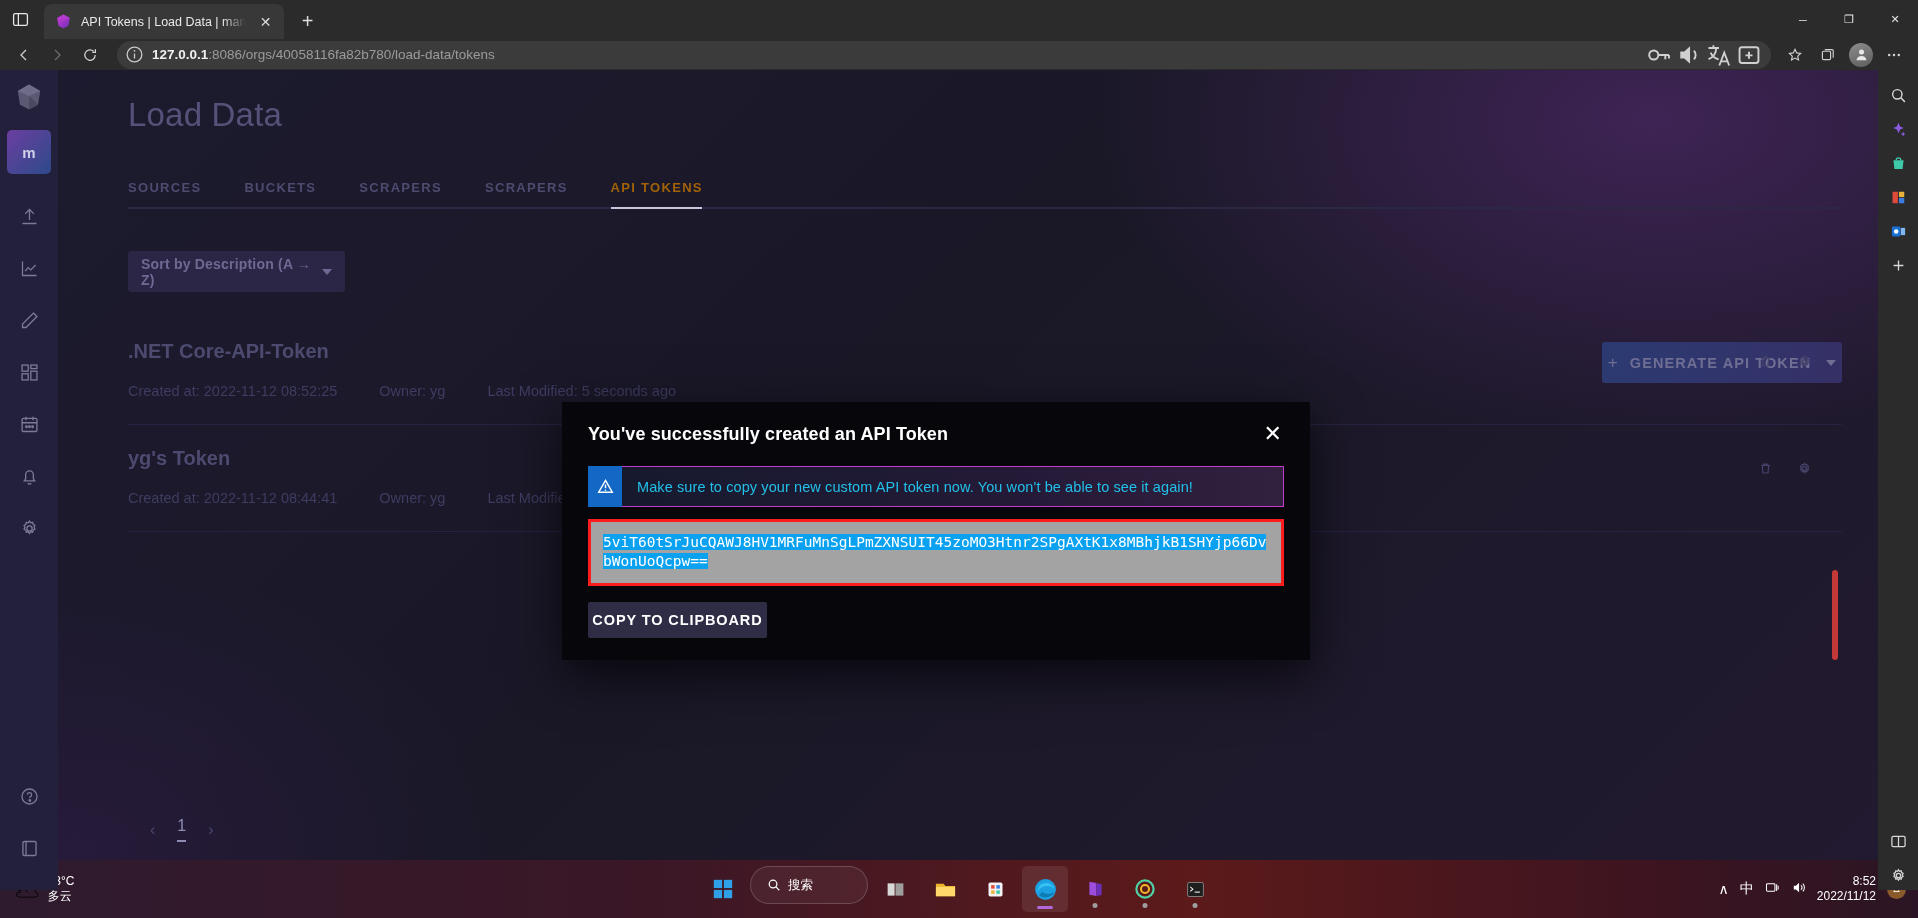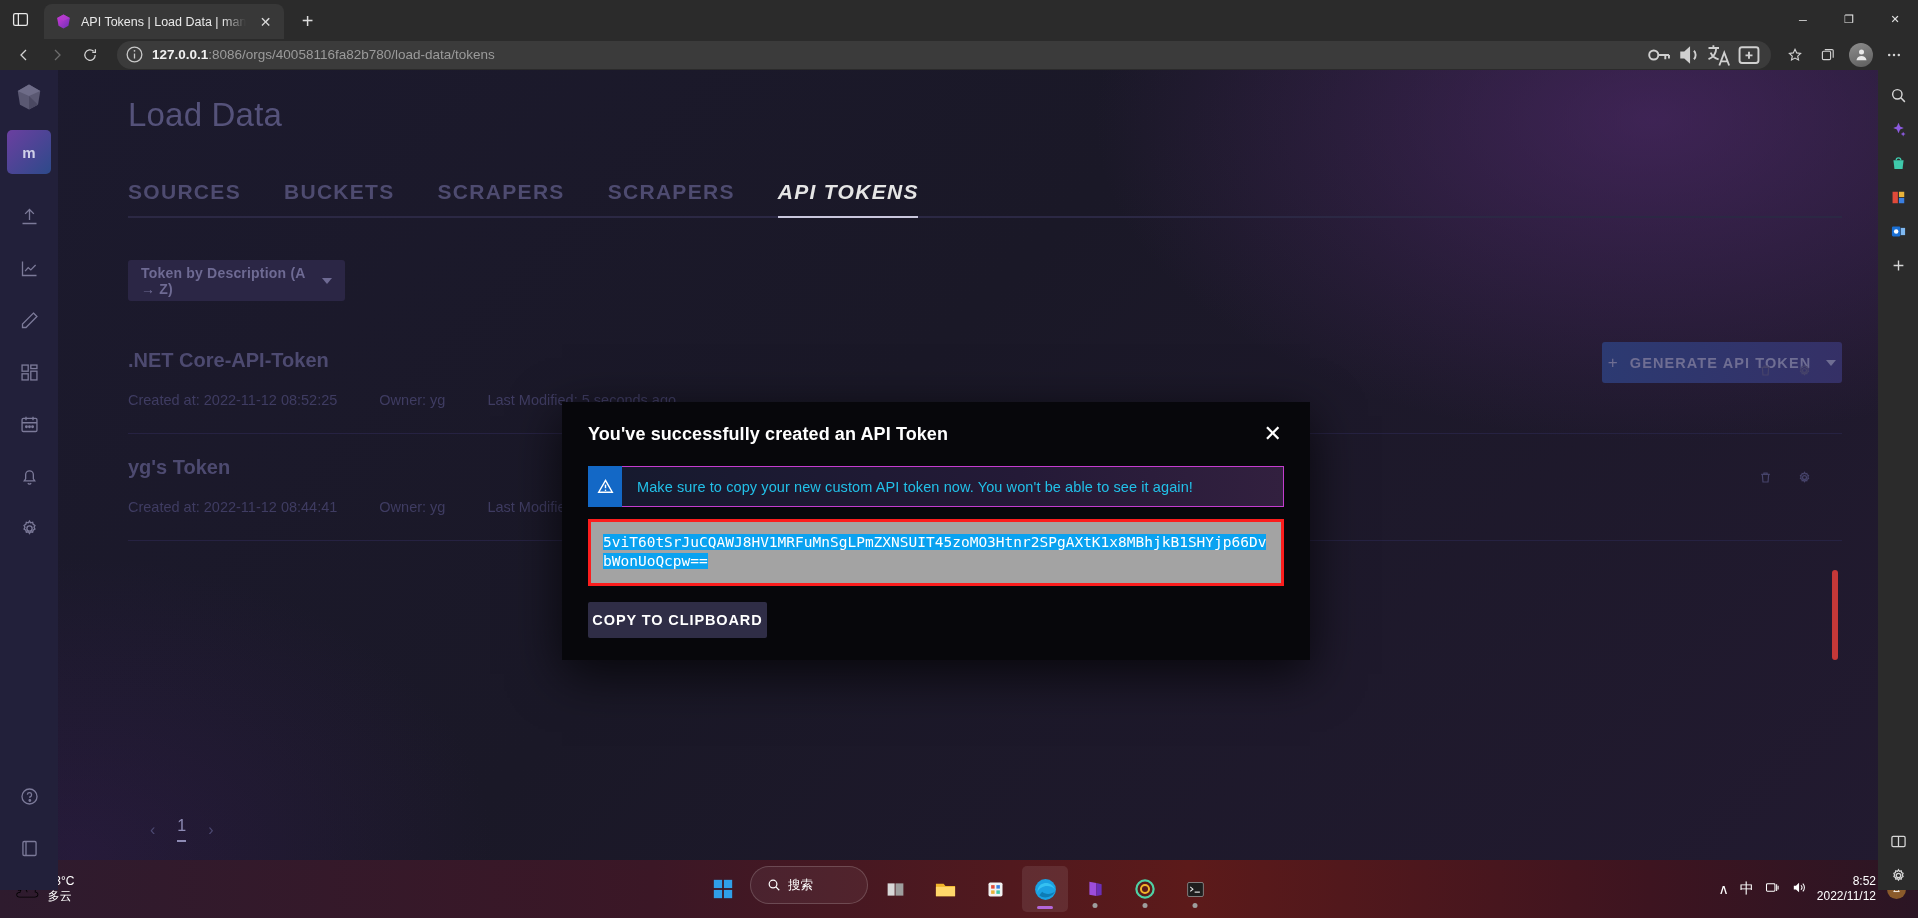--- a/index.html
+++ b/index.html
@@ -142,25 +142,25 @@
   }
   .page-title {
     font-size: 33px; font-weight: 400; color: #55527a;
     padding: 26px 0 0 34px; letter-spacing: .2px;
   }
   .tabs-row {
     margin: 46px 0 0 34px; display: flex; gap: 0;
     border-bottom: 2px solid #2b2844; position: relative;
   }
   .tab-item {
-    font-size: 21px; font-weight: 600; letter-spacing: 1.3px;
+    font-size: 13px; font-weight: 600; letter-spacing: 1.3px;
     color: #4e4b70; padding: 0 21px 12px 0; margin-right: 22px;
     position: relative;
   }
-  .tab-item.active { color: #e5e5e5; font-style: italic; }
+  .tab-item.active { color: #a16207; }
   .tab-item.active:after {
     content: ''; position: absolute; left: 0; right: 22px; bottom: -2px;
     height: 2px; background: #c9c7dd;
   }
 
   .toolbar {
     margin: 42px 0 0 34px; display: flex; align-items: center; gap: 22px;
   }
   .filter-box {
     width: 620px; height: 41px; border: 1px solid #2f2b4d; border-radius: 3px;
@@ -551,21 +551,21 @@
       <div class="tabs-row">
         <div class="tab-item">SOURCES</div>
         <div class="tab-item">BUCKETS</div>
         <div class="tab-item">SCRAPERS</div>
         <div class="tab-item">SCRAPERS</div>
         <div class="tab-item active">API TOKENS</div>
       </div>
 
       <div class="toolbar">
         <div class="sort-box">
-          <span class="sort-label">Token by Description (A → Z)</span>
+          <span class="sort-label">Sort by Description (A → Z)</span>
           <span class="caret"></span>
         </div>
       </div>
 
       <div class="gen-btn">
         <span class="gen-plus">+</span>
         <span>GENERATE API TOKEN</span>
         <span class="gen-caret"></span>
       </div>
 

